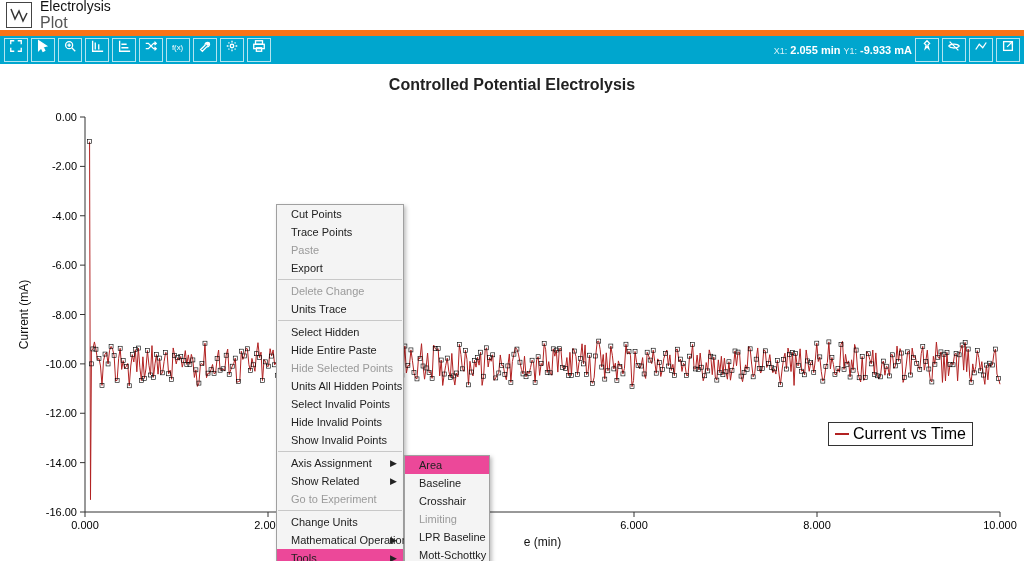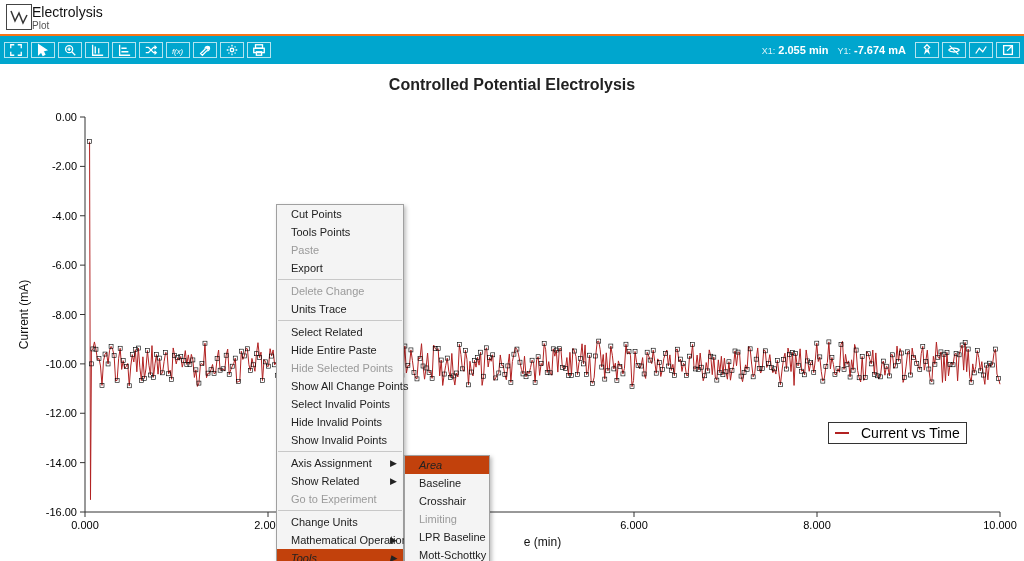--- a/index.html
+++ b/index.html
@@ -1,50 +1,50 @@
 <!DOCTYPE html>
 <html><head>
 <meta charset="utf-8">
 <style>
   * { box-sizing: border-box; margin: 0; padding: 0; font-family: "Segoe UI", Arial, sans-serif; }
   body { width: 1024px; height: 561px; overflow: hidden; background: #fff; position: relative; }
 
   
-  .titlebar { height: 36px; display: flex; align-items: center; padding: 2px 6px; border-bottom: 2px solid #f97316; }
+  .titlebar { height: 36px; display: flex; align-items: center; padding: 2px 6px; gap: 8px; border-bottom: 6px solid #f97316; }
   .titlebar .logo { width: 26px; height: 26px; border: 1px solid #444; display:flex; align-items:center; justify-content:center; }
   .titlebar .logo svg { width:20px; height:20px; }
   .title-text .main { font-size: 14px; color:#111; }
-  .title-text .sub { font-size: 10px; color:#555; }
+  .title-text .sub { font-size: 16px; color:#555; }
 
   
   .toolbar { height: 28px; background: #00a6ce; display:flex; align-items:center; padding:0 4px; gap:3px; color:#fff; font-size:11px; }
-  .tool-btn { width:24px; height:16px; border:1px solid rgba(255,255,255,0.7); display:flex; align-items:flex-start; justify-content:center; cursor:pointer;font-style:italic; }
+  .tool-btn { width:24px; height:24px; border:1px solid rgba(255,255,255,0.7); display:flex; align-items:flex-start; justify-content:center; cursor:pointer; }
   .tool-btn svg { width:14px; height:14px; stroke:#fff; fill:none; stroke-width:1.5; }
   .toolbar .spacer { flex:1; }
-  .toolbar .readout { margin-right:6px; }
+  .toolbar .readout { }
   .toolbar .readout .lbl { font-size:9px; opacity:.85; }
   .toolbar .readout .val { font-weight:600; }
 
   
   .plot-wrap { position:absolute; top:64px; left:0; right:0; bottom:0; }
   .chart-title { text-align:center; font-size:16px; font-weight:600; color:#222; padding-top:12px; }
   svg.plot { position:absolute; top:38px; left:0; }
   .axis-label { font-size:12px; fill:#111; }
   .axis-line { stroke:#333; stroke-width:1; }
   .series-line { stroke:#b22222; stroke-width:1; fill:none; }
   .marker { fill:none; stroke:#000; stroke-width:0.6; }
 
-  .legend-box { position:absolute; border:1px solid #333; background:#fff; font-size:14px; padding:2px 6px; display:flex; align-items:center; gap:12px; }
+  .legend-box { position:absolute; border:1px solid #333; background:#fff; font-size:16px; padding:2px 6px; display:flex; align-items:center; gap:4px; }
   .legend-line { width:14px; height:0; border-top:2px solid #b22222; }
 
   
   .ctx { position:absolute; background:#f4f4f4; border:1px solid #a0a0a0; font-size:11px; color:#222; box-shadow:2px 2px 4px rgba(0,0,0,.25); }
   .ctx .item { padding:3px 20px 3px 14px; cursor:default; position:relative; white-space:nowrap; }
   .ctx .item.disabled { color:#9a9a9a; }
-  .ctx .item.hover { background:#c2410c;font-style:italic; }
+  .ctx .item.hover { background:#ec4899; }
   .ctx .sep { height:1px; background:#c8c8c8; margin:2px 1px; }
   .ctx .item .arrow { position:absolute; right:6px; top:4px; font-size:9px; }
 
 </style>
 </head>
 <body>
 
 <div class="titlebar">
   <div class="logo">
     <svg viewBox="0 0 20 20">
@@ -112,21 +112,21 @@
         <rect x="5" y="10" width="6" height="4"></rect>
       </svg>
     </div>
   <div class="spacer"></div>
   <span class="readout">
     <span class="lbl">X1:</span>
     <span class="val">2.055 min</span>
   </span>
   <span class="readout">
     <span class="lbl">Y1:</span>
-    <span class="val">-7.674 mA</span>
+    <span class="val">-9.933 mA</span>
   </span>
   <div class="tool-btn">
       <svg viewBox="0 0 16 16">
         <path d="M8 2l3 3-2 2 1 4-2-2-2 2 1-4-2-2z"></path>
       </svg>
     </div>
   <div class="tool-btn">
       <svg viewBox="0 0 16 16">
         <path d="M2 8c2-3 10-3 12 0-2 3-10 3-12 0z"></path>
         <path d="M3 3l10 10"></path>
@@ -486,31 +486,31 @@
       <rect x="993.457025" y="245.07242742393365" width="4" height="4" class="marker"></rect>
       <rect x="996.4856749999999" y="274.5599133998562" width="4" height="4" class="marker"></rect>
     </svg>
   <div class="legend-box" style="top:358px; left:828px;">
     <span class="legend-line"></span>
     <span>Current vs Time</span>
   </div>
 
   <div class="ctx" id="ctx-main" style="top:140px; left:276px; width:128px;">
       <div class="item">Cut Points</div>
-      <div class="item">Tools Points</div>
+      <div class="item">Trace Points</div>
       <div class="item disabled">Paste</div>
       <div class="item">Export</div>
       <div class="sep"></div>
       <div class="item disabled">Delete Change</div>
       <div class="item">Units Trace</div>
       <div class="sep"></div>
-      <div class="item">Select Related</div>
+      <div class="item">Select Hidden</div>
       <div class="item">Hide Entire Paste</div>
       <div class="item disabled">Hide Selected Points</div>
-      <div class="item">Show All Change Points</div>
+      <div class="item">Units All Hidden Points</div>
       <div class="item">Select Invalid Points</div>
       <div class="item">Hide Invalid Points</div>
       <div class="item">Show Invalid Points</div>
       <div class="sep"></div>
       <div class="item">Axis Assignment<span class="arrow">▶</span></div>
       <div class="item">Show Related<span class="arrow">▶</span></div>
       <div class="item disabled">Go to Experiment</div>
       <div class="sep"></div>
       <div class="item">Change Units</div>
       <div class="item">Mathematical Operations<span class="arrow">▶</span></div>

